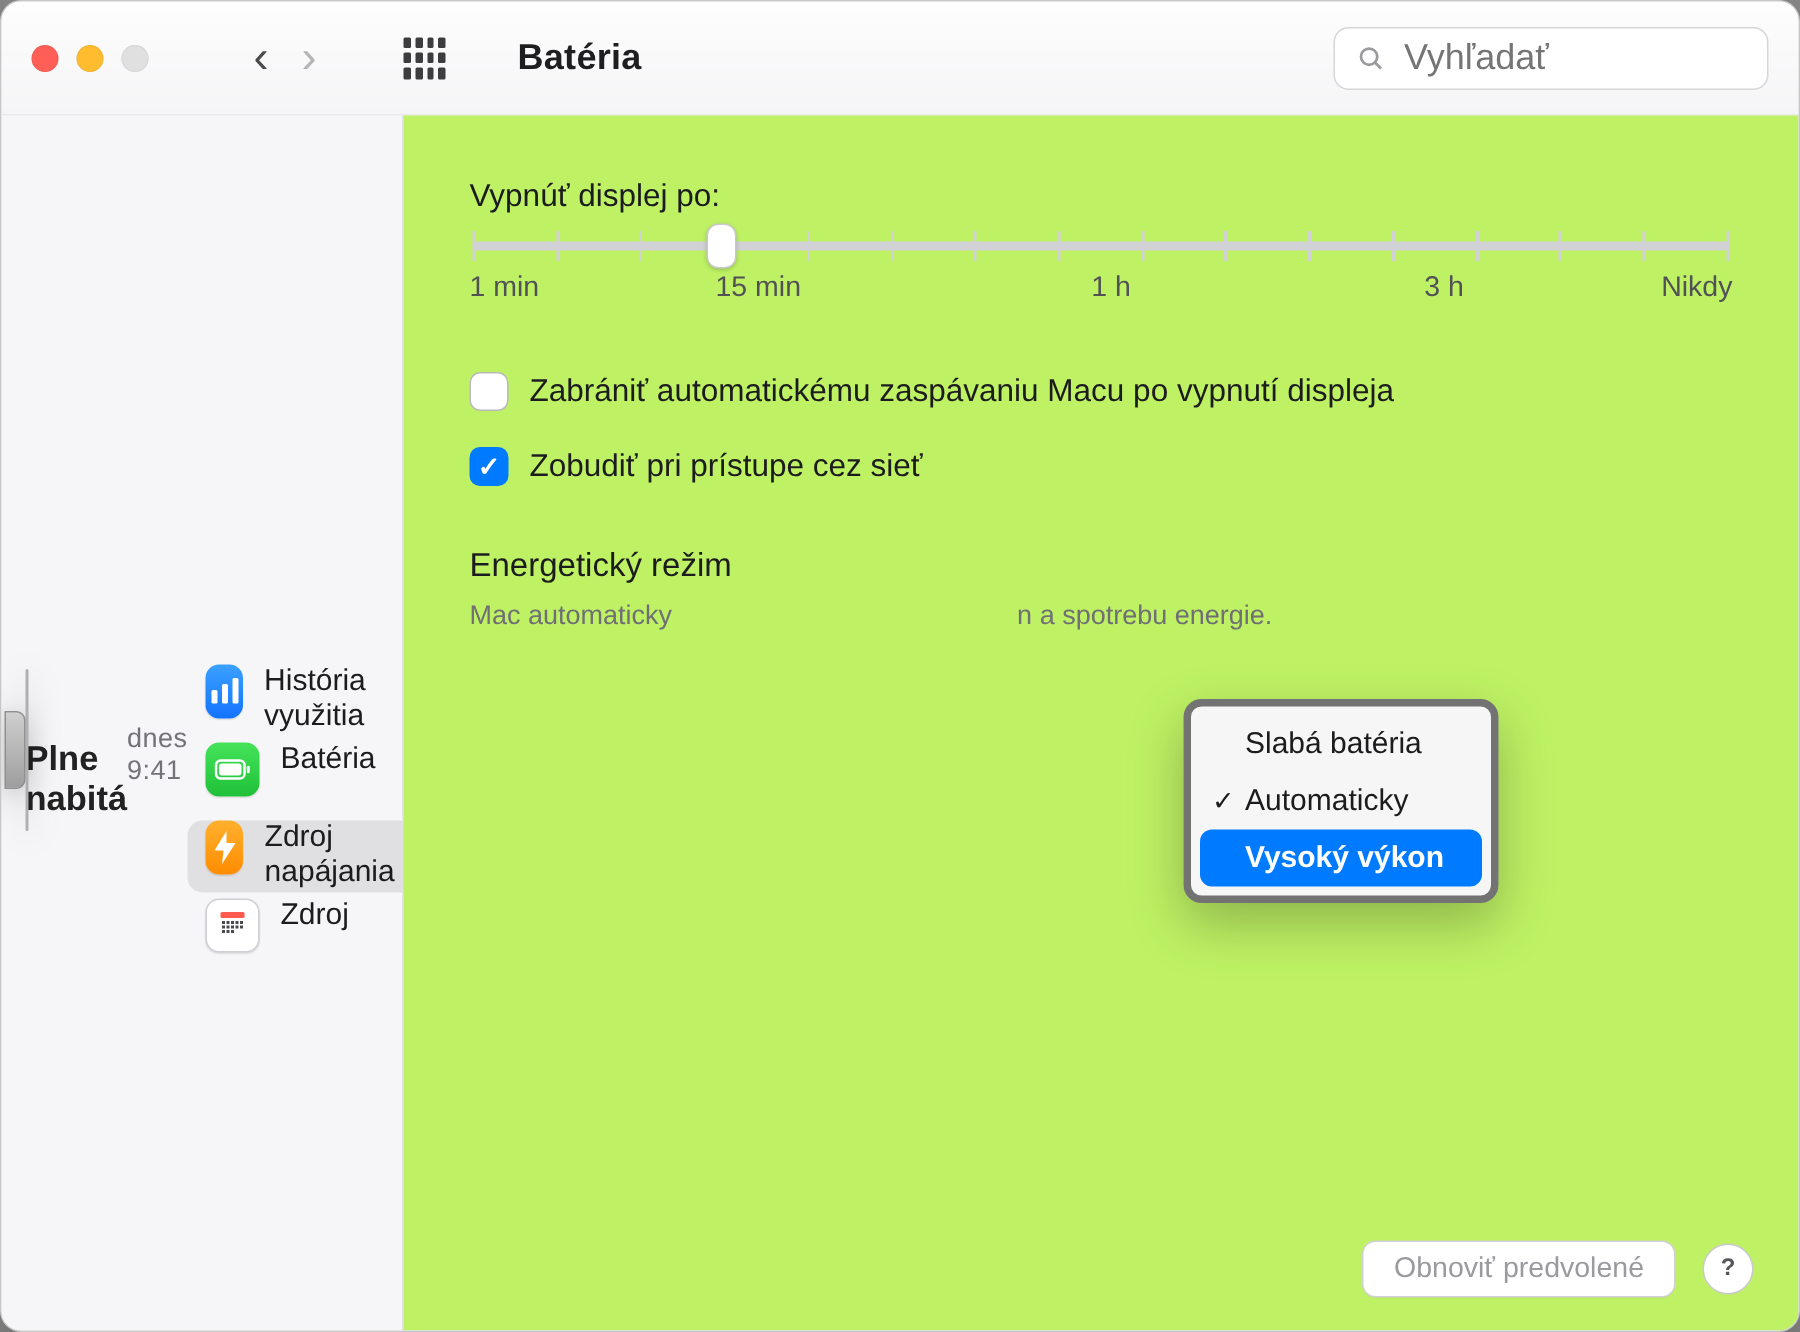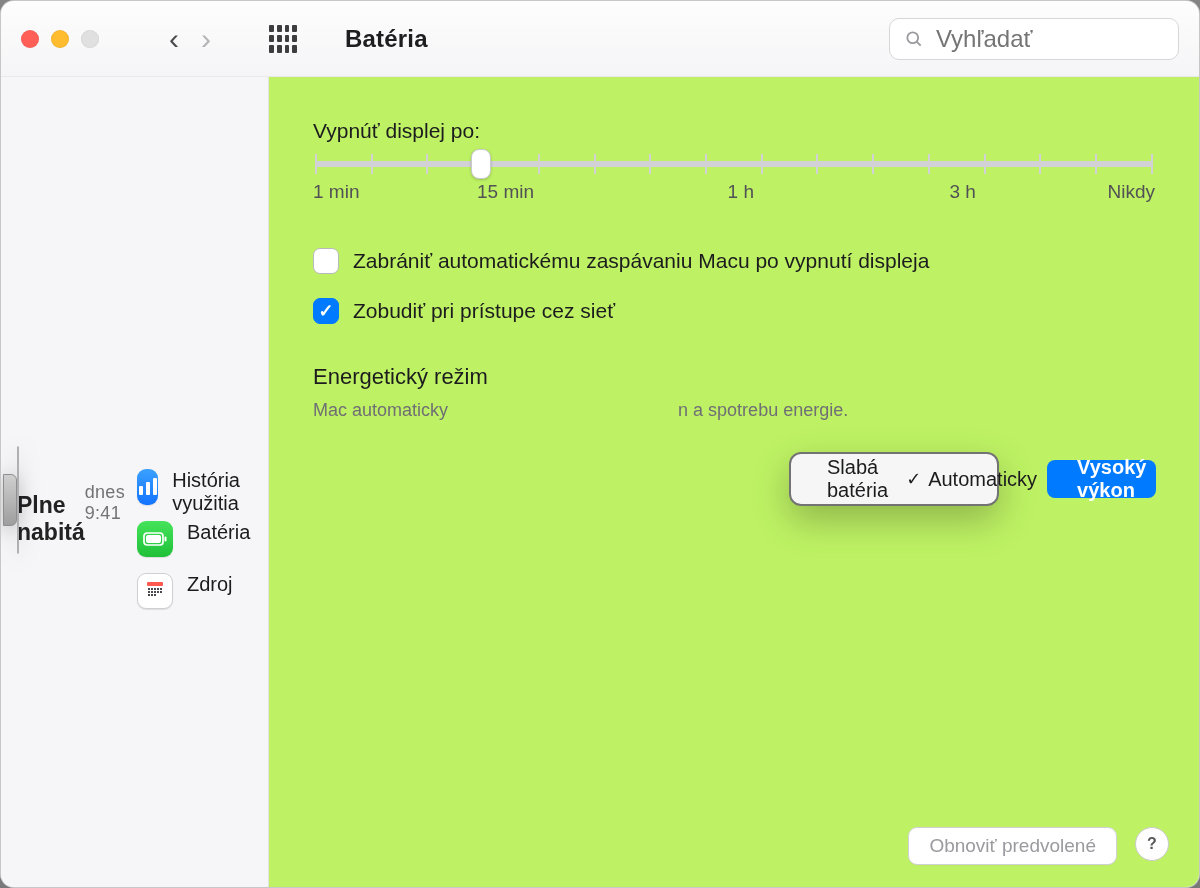--- a/index.html
+++ b/index.html
@@ -91,34 +91,34 @@
     width:26px;height:26px;border-radius:7px;border:1px solid #b9b9bd;background:#fff;flex:none;margin-top:1px;
     display:flex;align-items:center;justify-content:center
   }
   .checkbox.checked{background:var(--accent);border-color:var(--accent);color:#fff;font-size:18px;font-weight:700}
   .cb-text{font-size:21px;line-height:1.35}
   .cb-desc{font-size:18px;color:#6f6f74;margin-top:6px;max-width:740px;line-height:1.45}
   .mode-row{display:flex;gap:12px;align-items:center;margin-top:38px;font-size:22px}
   .mode-desc{font-size:18px;color:#6f6f74;margin-top:10px}
   
   .dropdown{
-    position:absolute; left:520px; top:375px; width:210px;
-    background:rgba(246,246,248,.98);border:2px solid #737373;border-radius:12px;padding:6px;
+    position:absolute; left:520px; top:389px; width:210px;
+    background:rgba(246,246,248,.98);border:5px solid #737373;border-radius:12px;padding:6px;
     box-shadow:0 14px 36px rgba(0,0,0,.25);backdrop-filter:blur(8px);
-    display:flex;flex-direction:row;gap:0;z-index:30
+    display:flex;flex-direction:column;gap:0;z-index:30
   }
   .dd-item{
     height:38px;border-radius:8px;display:flex;align-items:center;padding:0 10px 0 30px;
     font-size:20px;position:relative;color:#1c1c1e
   }
   .dd-item.hi{background:var(--accent);color:#fff;font-weight:600}
   .dd-check{position:absolute;left:8px;font-size:18px}
   
   .footer{
-    position:absolute;right:30px;bottom:22px;display:flex;align-items:flex-start;gap:18px
+    position:absolute;right:30px;bottom:22px;display:flex;align-items:center;gap:18px
   }
   .btn{
     height:38px;border:1px solid #d1d1d5;border-radius:9px;background:#fff;color:#9a9a9f;
     padding:0 20px;font-size:19px;display:flex;align-items:center;box-shadow:0 1px 0 rgba(0,0,0,.02)
   }
   .help{
     width:34px;height:34px;border-radius:50%;border:1px solid #c9c9cd;background:#fff;
     display:flex;align-items:center;justify-content:center;color:#57575b;font-weight:600
   }
 </style>
@@ -187,20 +187,28 @@
         </div>
         <div class="menu-item">
           <div class="micon green">
             <svg width="24" height="14" viewBox="0 0 24 14" fill="none" stroke="#fff" stroke-width="1.7">
                 <rect x="1" y="1" width="19" height="12" rx="3"></rect>
                 <rect x="3" y="3" width="15" height="8" rx="2" fill="#fff" stroke="none"></rect>
                 <rect x="21.5" y="4.5" width="2" height="5" rx="1" fill="#fff" stroke="none"></rect>
               </svg>
           </div>
           <span>Batéria</span>
+        </div>
+        <div class="menu-item selected">
+          <div class="micon orange">
+            <svg width="14" height="22" viewBox="0 0 14 22" fill="#fff">
+                <path d="M8 0 L0 13 H6 L5 22 L14 8 H8 Z"></path>
+              </svg>
+          </div>
+          <span>Zdroj napájania</span>
         </div>
         <div class="menu-item">
           <div class="micon white">
             <svg width="22" height="22" viewBox="0 0 22 22">
                 <rect x="3" y="2" width="16" height="4" rx="1" fill="#ff5a4f"></rect>
                 <g fill="#4a4a4e">
                   <rect x="4" y="8" width="2" height="2"></rect>
                   <rect x="7" y="8" width="2" height="2"></rect>
                   <rect x="10" y="8" width="2" height="2"></rect>
                   <rect x="13" y="8" width="2" height="2"></rect>

